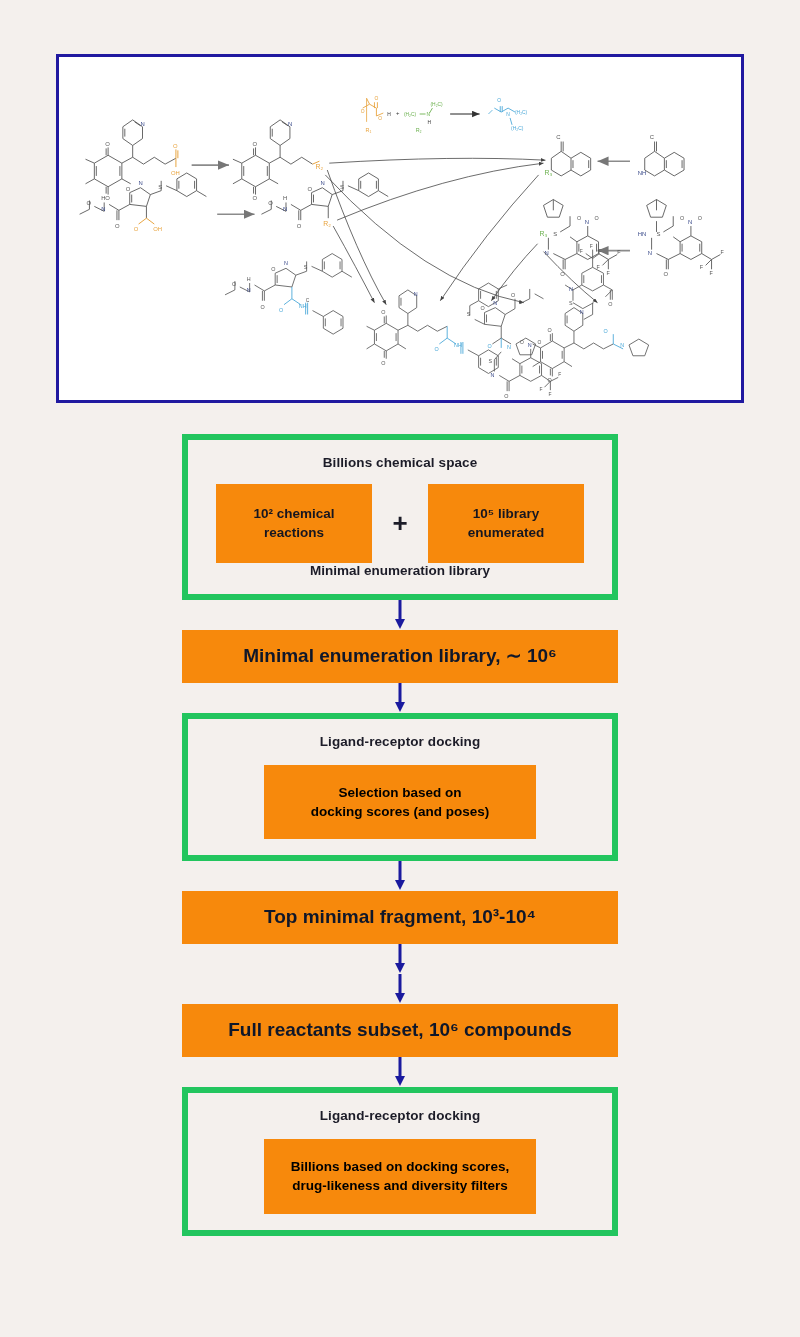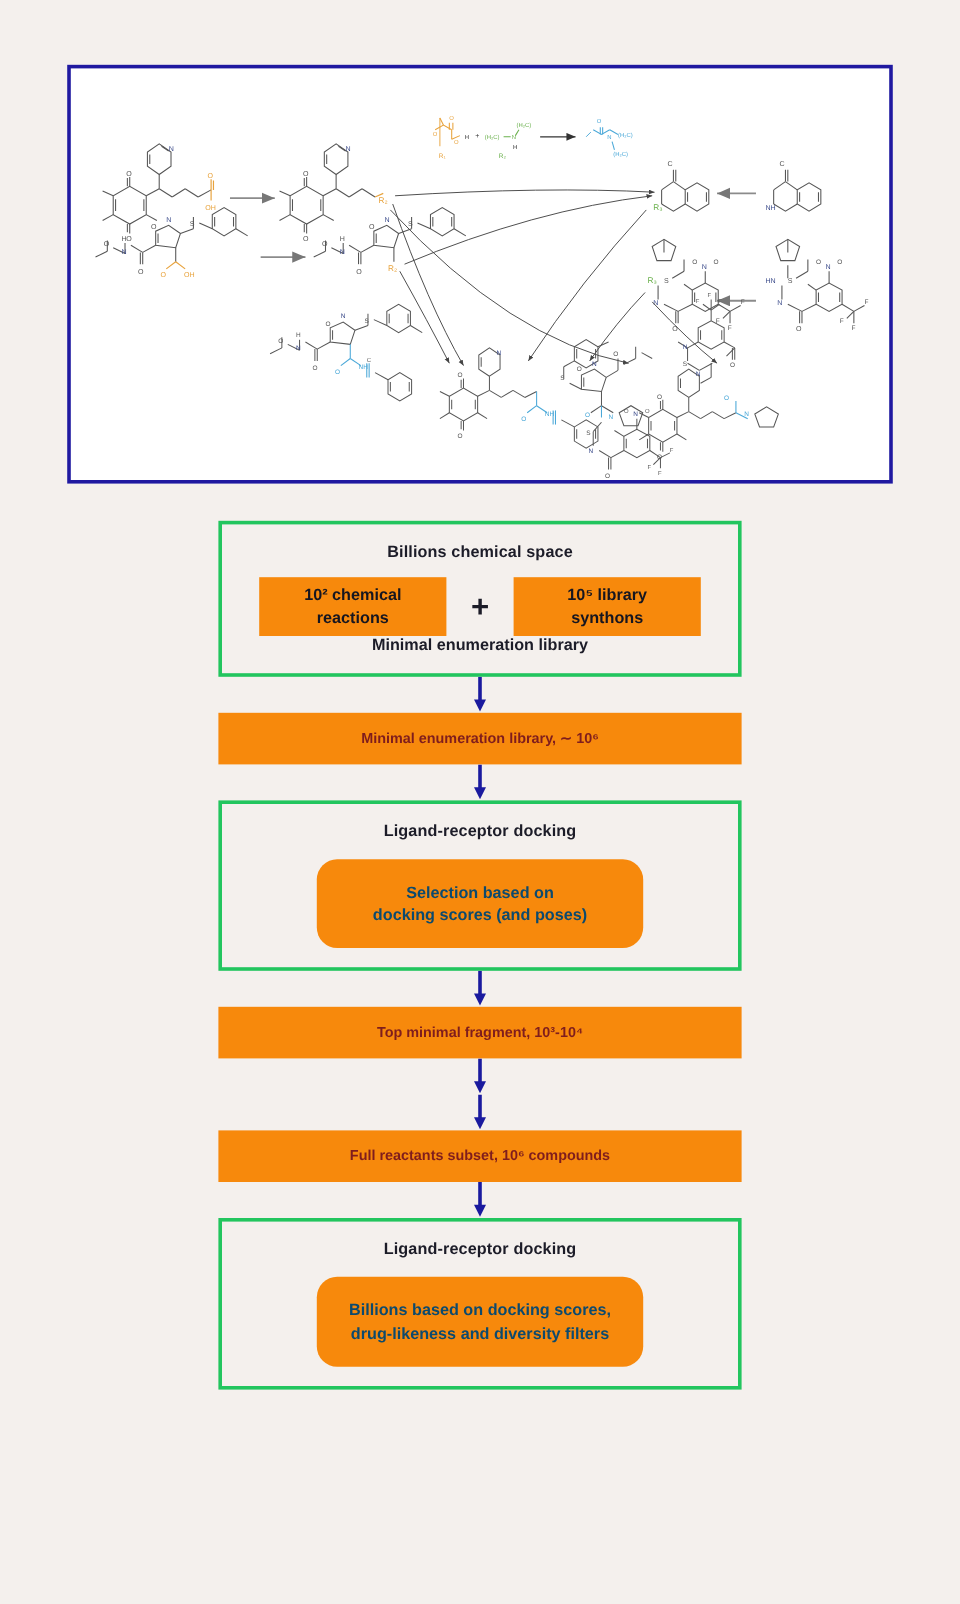--- a/index.html
+++ b/index.html
@@ -22,53 +22,52 @@
   }
   .chem-svg { display: block; width: 100%; height: 100%; }
 
   
   .flow {
     position: absolute;
     left: 182px; top: 434px;
     width: 436px;
   }
   .step-outline {
-    border: 3px solid #22c55e;
+    border: 6px solid #22c55e;
     background: #f4f0ed;
     padding: 14px 10px 16px 10px;
     text-align: center;
   }
   .step-title {
     font-size: 13.5px;
     font-weight: bold;
     color: #1c1c28;
     letter-spacing: .1px;
     line-height: 1.35;
   }
   .inner-orange {
     background: #f7890c;
-    color: #0c4a6e;
+    color: #000000;
     font-size: 13.5px;
     font-weight: bold;
     line-height: 1.42;
     padding: 18px 0;
     margin: 14px auto 0 auto;
-    border-radius: 17px;
   }
   .inner-orange.w-wide { width: 272px; }
   .step-sub {
     margin-top: 0;
     font-size: 13.5px;
     font-weight: bold;
     color: #1c1c28;
   }
   .bar-orange {
     background: #f7890c;
-    color: #7f1d1d;
-    font-size: 12px;
+    color: #0f172a;
+    font-size: 19px;
     font-weight: bold;
     line-height: 1.42;
     text-align: center;
     padding: 13px 10px;
   }
 
   
   .split-row {
     display: flex;
     align-items: center;
@@ -76,21 +75,21 @@
     gap: 0px;
     margin-top: 12px;
   }
   .split-cell {
     background: #f7890c;
     color: #161620;
     font-size: 13.5px;
     font-weight: bold;
     line-height: 1.42;
     width: 156px;
-    padding: 5px 6px;
+    padding: 20px 6px;
     text-align: center;
   }
   .plus {
     width: 56px;
     text-align: center;
     font-size: 26px;
     font-weight: bold;
     color: #1c1c28;
     line-height: 1;
   }
@@ -612,21 +611,21 @@
     <div class="step-outline">
       <div class="step-title">Billions chemical space</div>
       <div class="split-row">
         <div class="split-cell">
           <span>10² chemical</span><br>
           <span>reactions</span>
         </div>
         <div class="plus">+</div>
         <div class="split-cell">
           <span>10⁵ library</span><br>
-          <span>synthons</span>
+          <span>enumerated</span>
         </div>
       </div>
       <div class="step-sub">Minimal enumeration library</div>
     </div>
 
     <div class="connector">
       <svg width="16" height="30" viewBox="0 0 16 30">
         <line x1="8" y1="0" x2="8" y2="21" stroke="#1a1a9e" stroke-width="3"></line>
         <path d="M8,29 L3,19 L13,19 Z" fill="#1a1a9e"></path>
       </svg>

